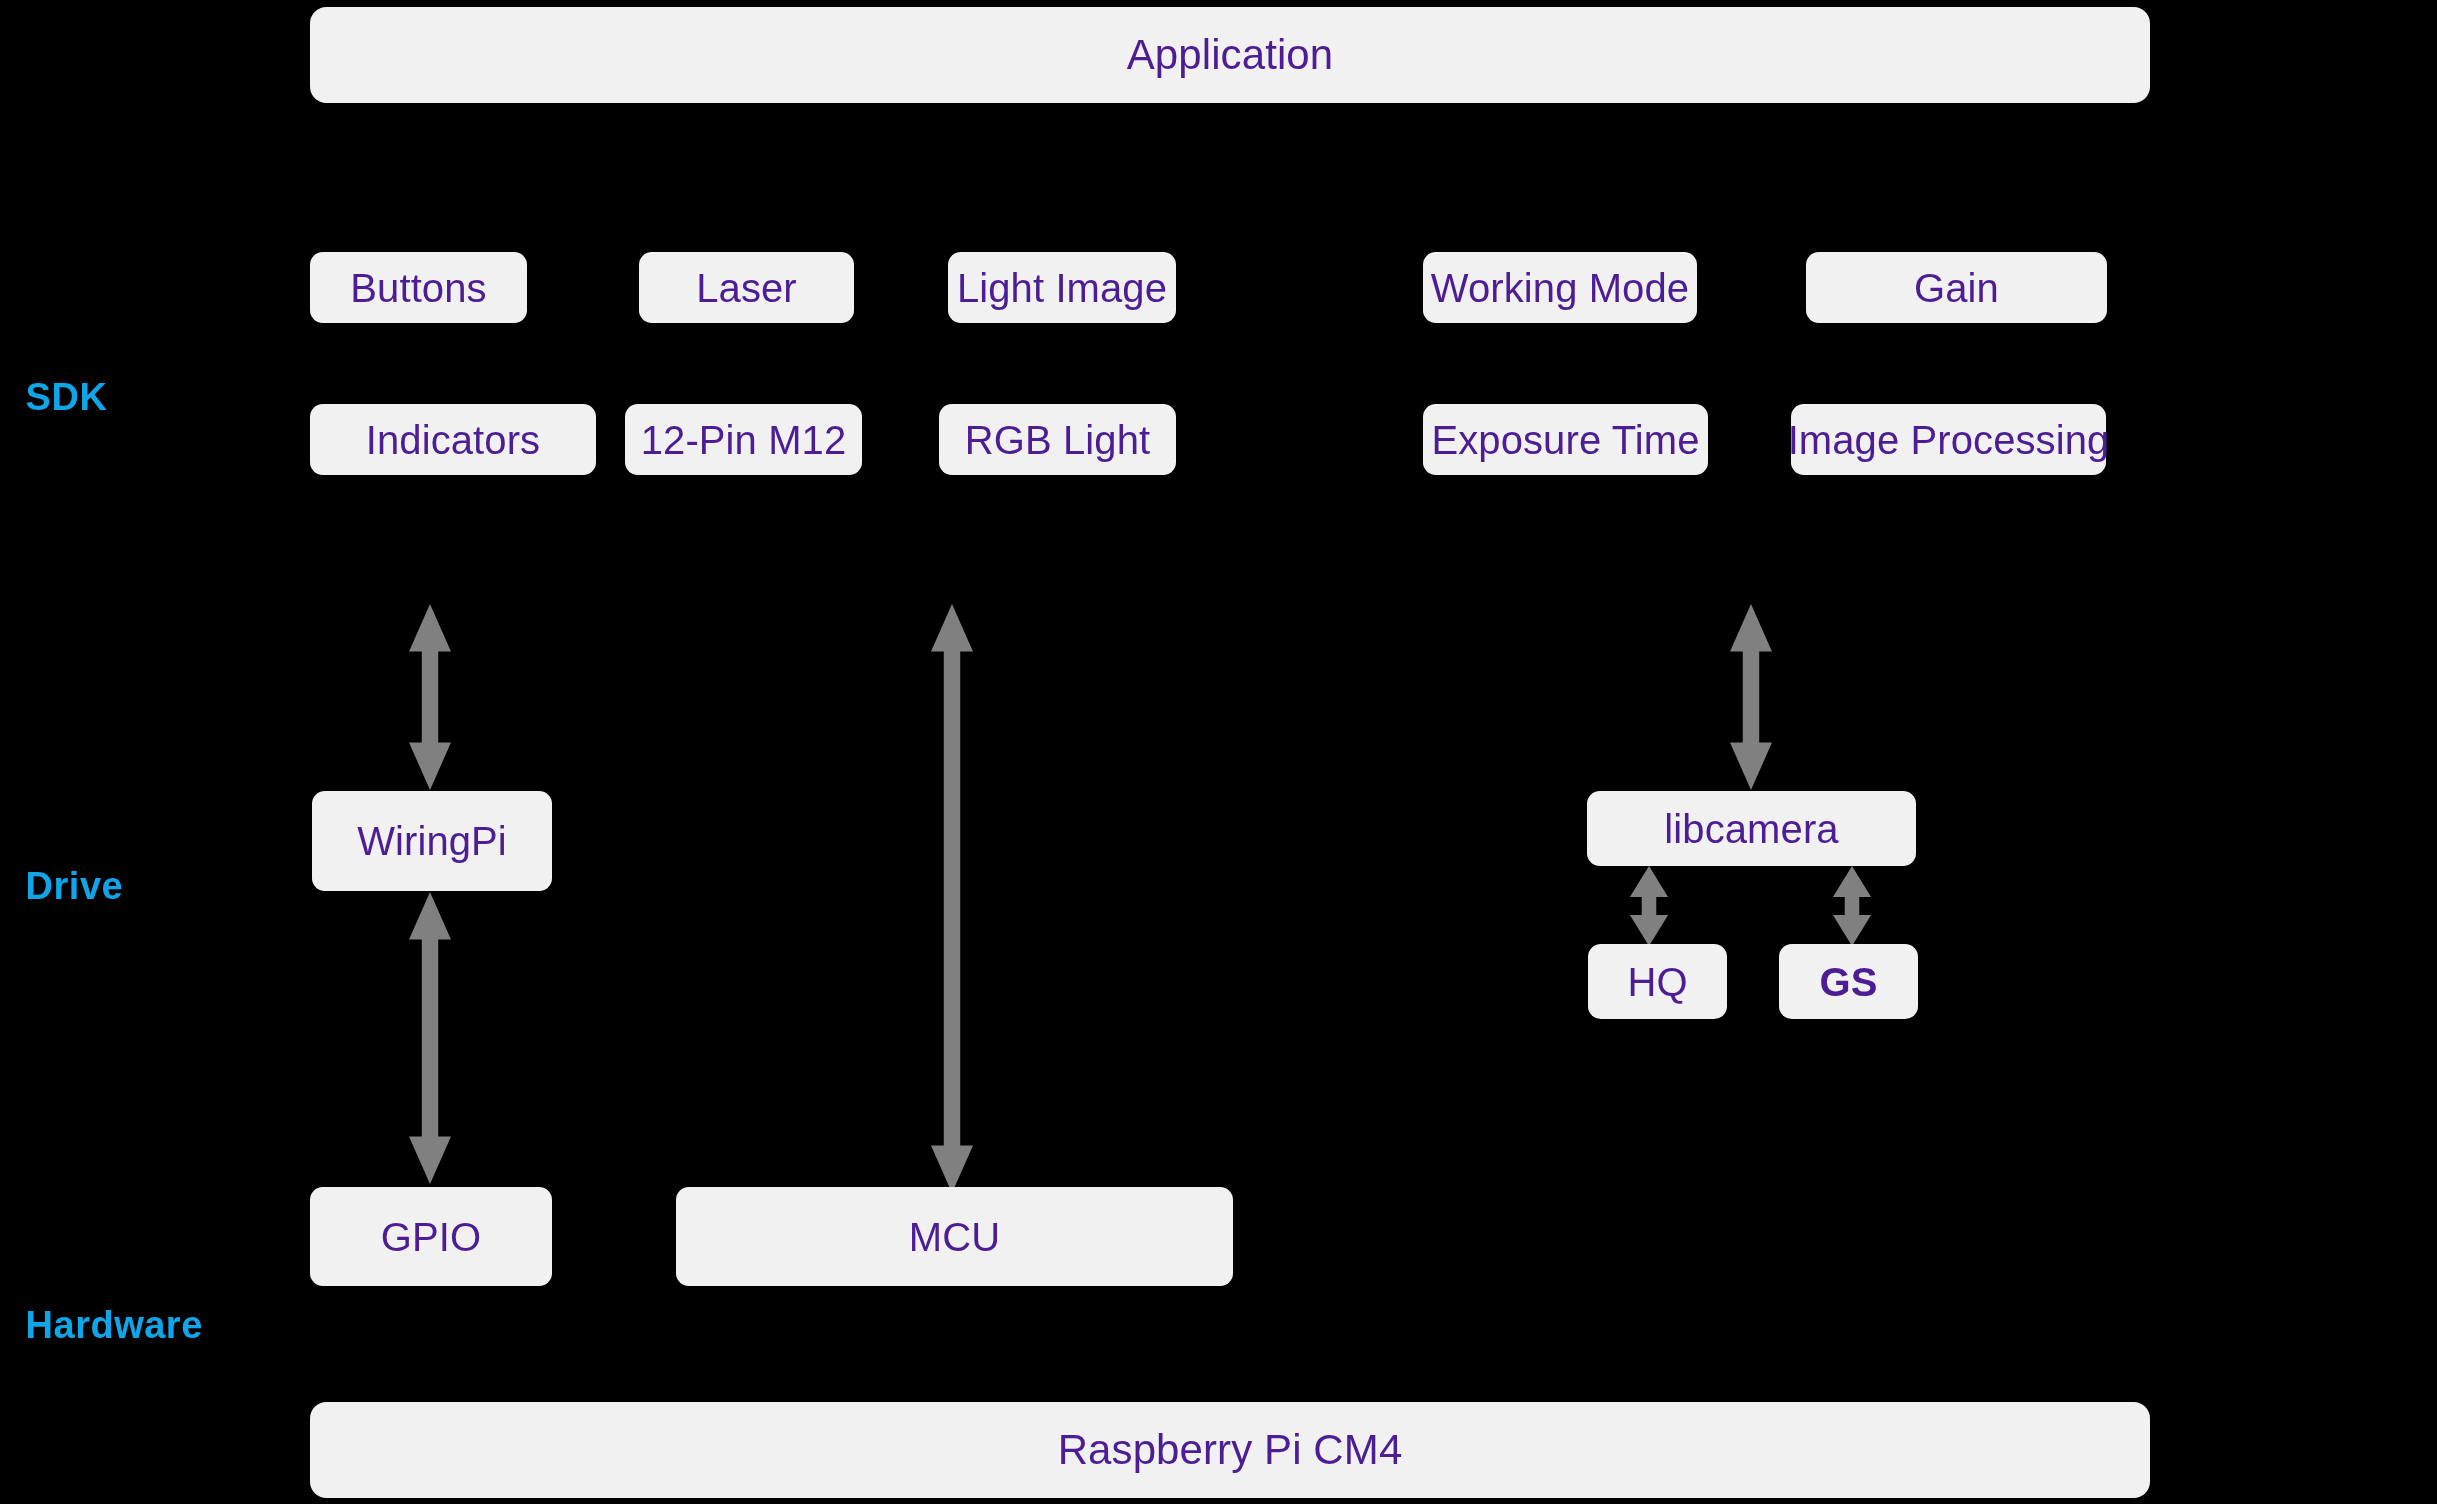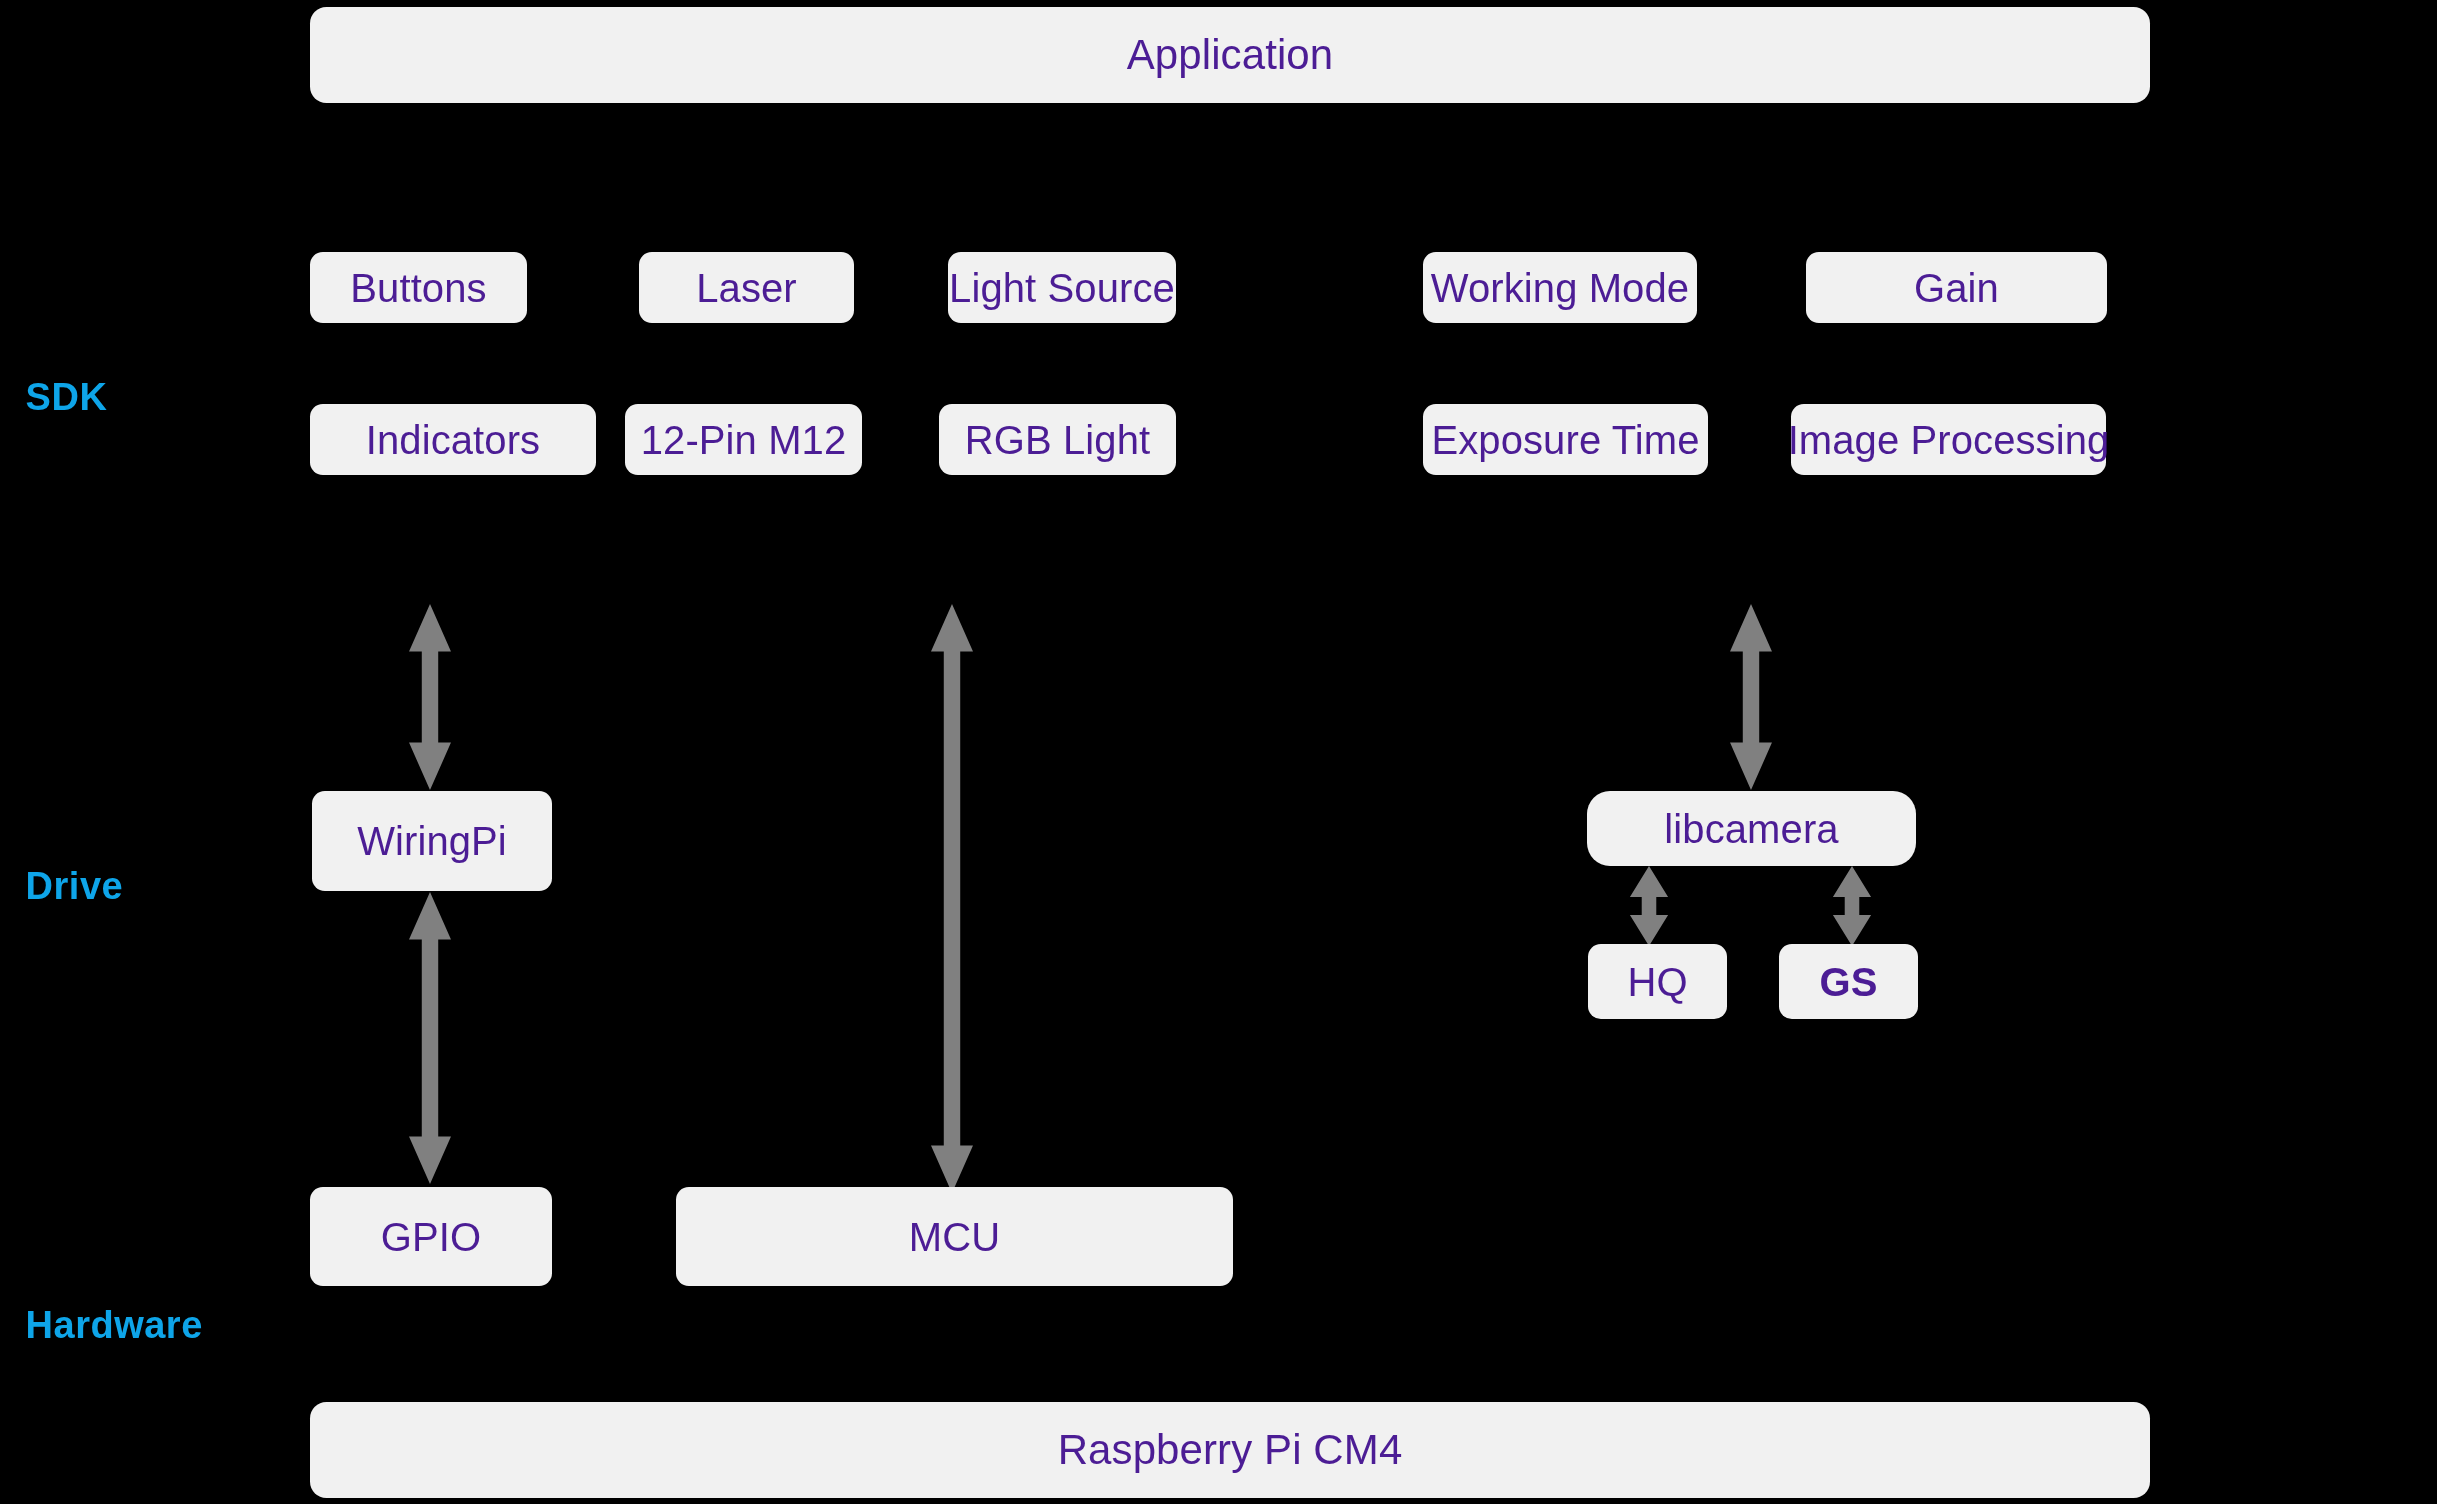--- a/index.html
+++ b/index.html
@@ -74,21 +74,21 @@
 
   <div class="node" style="left:310px; top:252px; width:217px; height:71px;">
     <span>Buttons</span>
   </div>
 
   <div class="node" style="left:639px; top:252px; width:215px; height:71px;">
     <span>Laser</span>
   </div>
 
   <div class="node" style="left:948px; top:252px; width:228px; height:71px;">
-    <span>Light Source</span>
+    <span>Light Image</span>
   </div>
 
   <div class="node" style="left:1806px; top:252px; width:301px; height:71px;">
     <span>Gain</span>
   </div>
 
   <div class="node" style="left:1423px; top:252px; width:274px; height:71px;">
     <span>Working Mode</span>
   </div>
 
@@ -133,21 +133,21 @@
   <div class="arrow" style="left:1729px; top:604px; width:44px; height:186px;">
     <svg width="44" height="186" viewBox="0 0 48 204">
       <polygon points="24,0 47,52 33,52 33,152 47,152 24,204 1,152 15,152 15,52 1,52" fill="#808080"></polygon>
     </svg>
   </div>
 
   <div class="node" style="left:312px; top:791px; width:240px; height:100px;">
     <span>WiringPi</span>
   </div>
 
-  <div class="node" style="left:1587px; top:791px; width:329px; height:75px;border-radius:23px;">
+  <div class="node" style="left:1587px; top:791px; width:329px; height:75px;">
     <span>libcamera</span>
   </div>
 
   <div class="arrow" style="left:1629px; top:866px; width:40px; height:80px;">
     <svg width="40" height="80" viewBox="0 0 44 88">
       <polygon points="22,0 43,34 30,34 30,54 43,54 22,88 1,54 14,54 14,34 1,34" fill="#808080"></polygon>
     </svg>
   </div>
 
   <div class="arrow" style="left:1832px; top:866px; width:40px; height:80px;">

